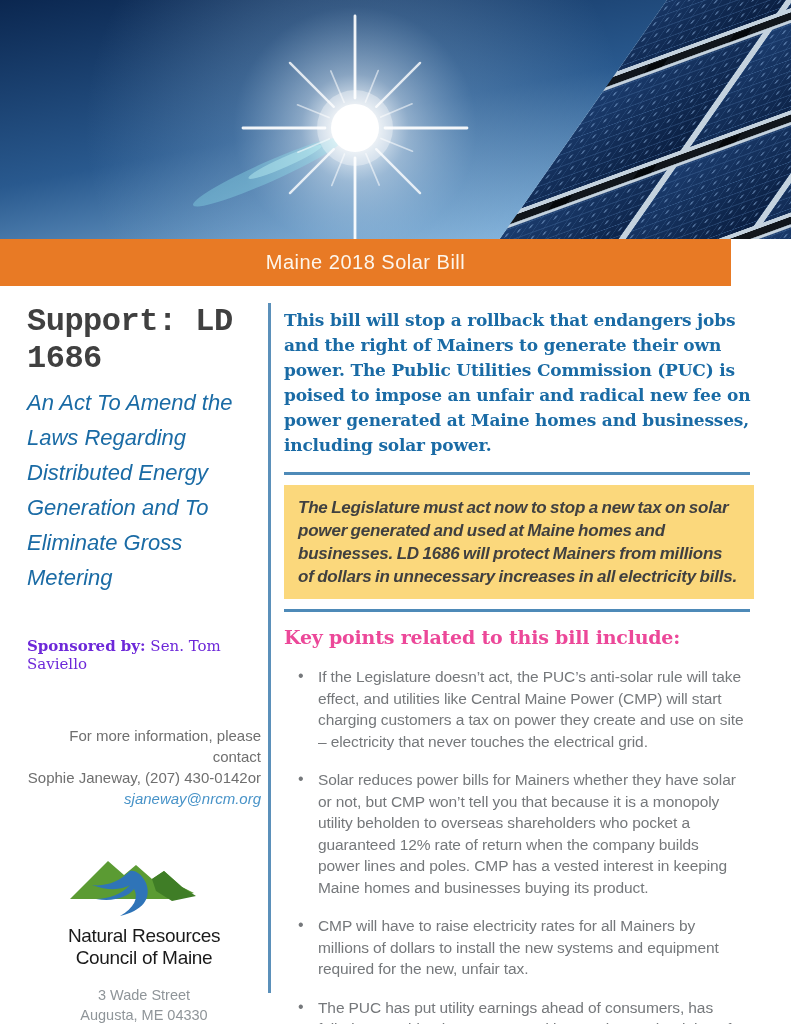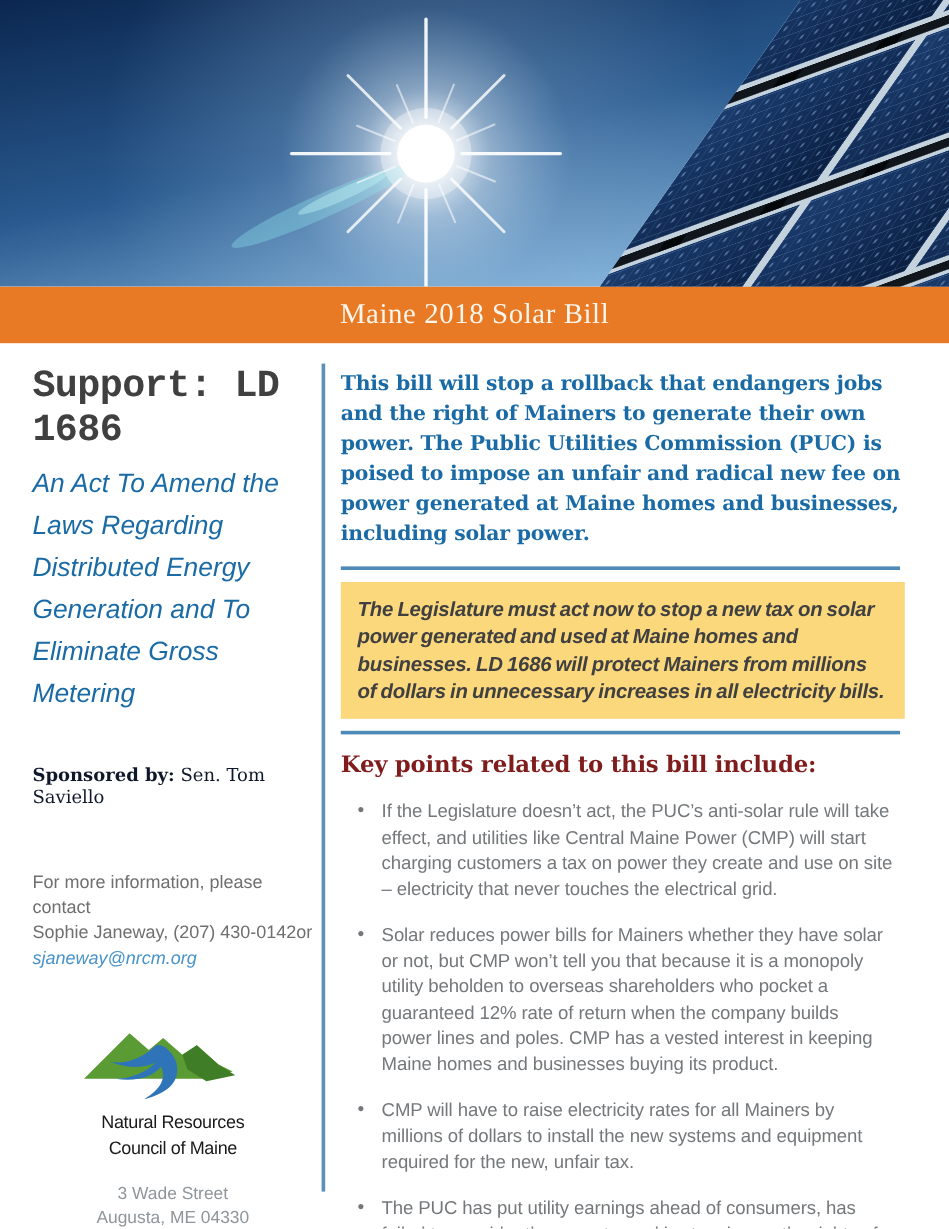--- a/index.html
+++ b/index.html
@@ -6,70 +6,70 @@
   html,body { background:#ffffff; }
   .page {
     position:relative; width:791px; height:1024px; margin:0 auto;
     background:#ffffff; overflow:hidden;
     font-family:"Liberation Sans", sans-serif;
   }
   
   .hero { position:absolute; top:0; left:0; width:791px; height:239px; display:block; }
   
   .banner {
-    position:absolute; top:239px; left:0; width:791px; height:47px;
+    position:absolute; top:239px; left:0; width:731px; height:47px;
     background:#E87A25; color:#FDF6EC;
     display:flex; align-items:center; justify-content:center;
-    font-family:Liberation Serif, serif; font-size:24px; letter-spacing:0.5px;
+    font-family:Liberation Sans, sans-serif; font-size:20px; letter-spacing:0.5px;
   }
   
   .divider {
     position:absolute; left:268px; top:303px; width:3px; height:690px;
     background:#5B90BA;
   }
   
   .left-col { position:absolute; left:27px; top:303px; width:234px; }
   .support-heading {
     font-family:Liberation Mono, monospace; font-weight:bold;
     font-size:32px; color:#404040; letter-spacing:-0.5px;
   }
   .bill-title {
     margin-top:8px; font-family:Liberation Sans, sans-serif; font-style:italic;
     font-size:22px; line-height:35px; color:#1A6BA5;
   }
-  .sponsored { margin-top:42px; font-family:"DejaVu Serif", serif; font-size:15px; color:#0f172a; }
+  .sponsored { margin-top:42px; font-family:"DejaVu Serif", serif; font-size:15px; color:#6d28d9; }
   .sponsored b { font-weight:bold; }
   .contact {
-    margin-top:52px; text-align:left; color:#6F6F6F;
+    margin-top:52px; text-align:right; color:#6F6F6F;
     font-size:15px; line-height:21px;
   }
   .contact a, .website a { color:#4893C8; text-decoration:none;font-style:italic; }
   .logo-block { margin-top:32px; text-align:center; }
   .logo-art { display:block; margin:0 auto; }
   .org-name {
-    margin-top:2px; color:#1A1A1A; font-size:15px; line-height:22px;
+    margin-top:2px; color:#1A1A1A; font-size:19px; line-height:22px;
     letter-spacing:-0.3px;
   }
   .address { margin-top:16px; text-align:center; color:#8F9599; font-size:14.5px; line-height:20px; }
   
   .right-col { position:absolute; left:284px; top:308px; width:474px; }
   .intro {
     font-family:"DejaVu Serif", serif; font-size:17px; line-height:25px;
     color:#1A6BA5; letter-spacing:-0.2px;font-weight:bold;
   }
   .rule { border:0; border-top:3px solid #4E8AB8; margin:14px 0 10px 0; width:466px; }
   .rule.bottom { margin:10px 0 14px 0; }
   .callout {
     background:#FBD87C; padding:11px 14px; width:470px;
     font-weight:bold; font-style:italic; font-size:17px; line-height:23px;
     color:#404040; word-spacing:-1px; letter-spacing:-0.2px;
   }
   .key-heading {
     font-family:"DejaVu Serif", serif; font-weight:bold;
-    font-size:19px; color:#7f1d1d; margin-bottom:18px; letter-spacing:-0.2px;
+    font-size:19px; color:#ec4899; margin-bottom:18px; letter-spacing:-0.2px;
   }
   .bullets { list-style:none; padding-left:14px; width:460px; }
   .bullets li {
     position:relative; padding-left:20px; margin-bottom:17px;
     color:#75787B; font-size:15.5px; line-height:21.5px; letter-spacing:-0.1px;
   }
   .bullets li .dot { position:absolute; left:0; top:-1px; color:#75787B; font-size:16px; }
 </style>
 </head>
 <body>

